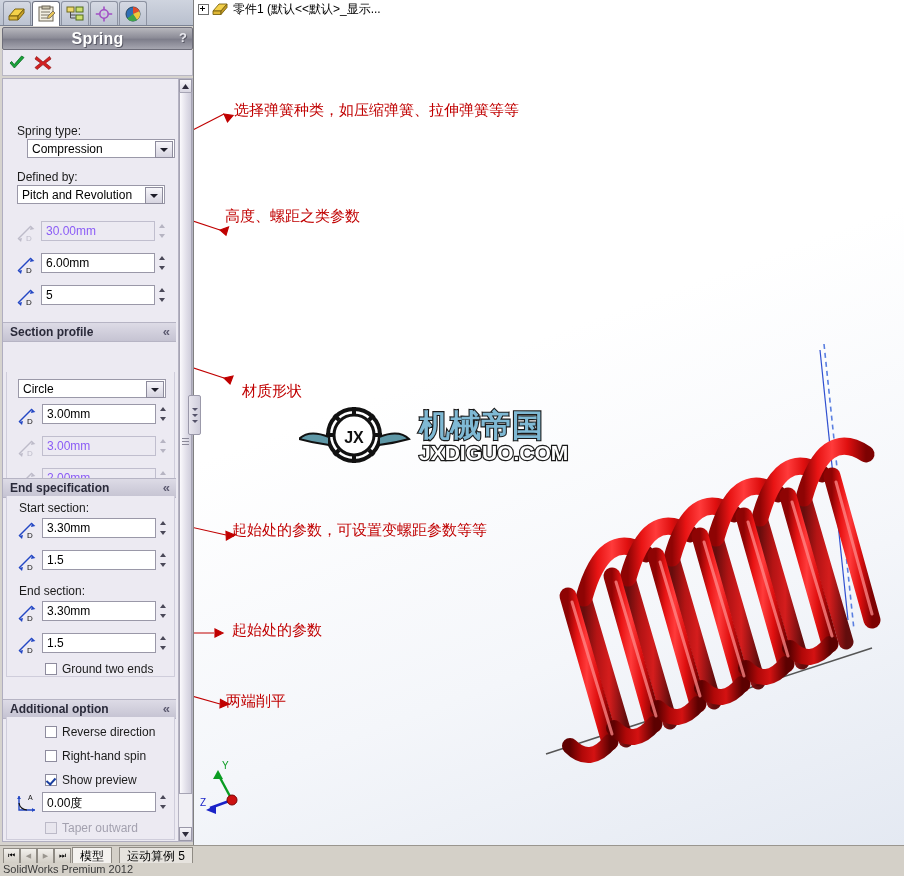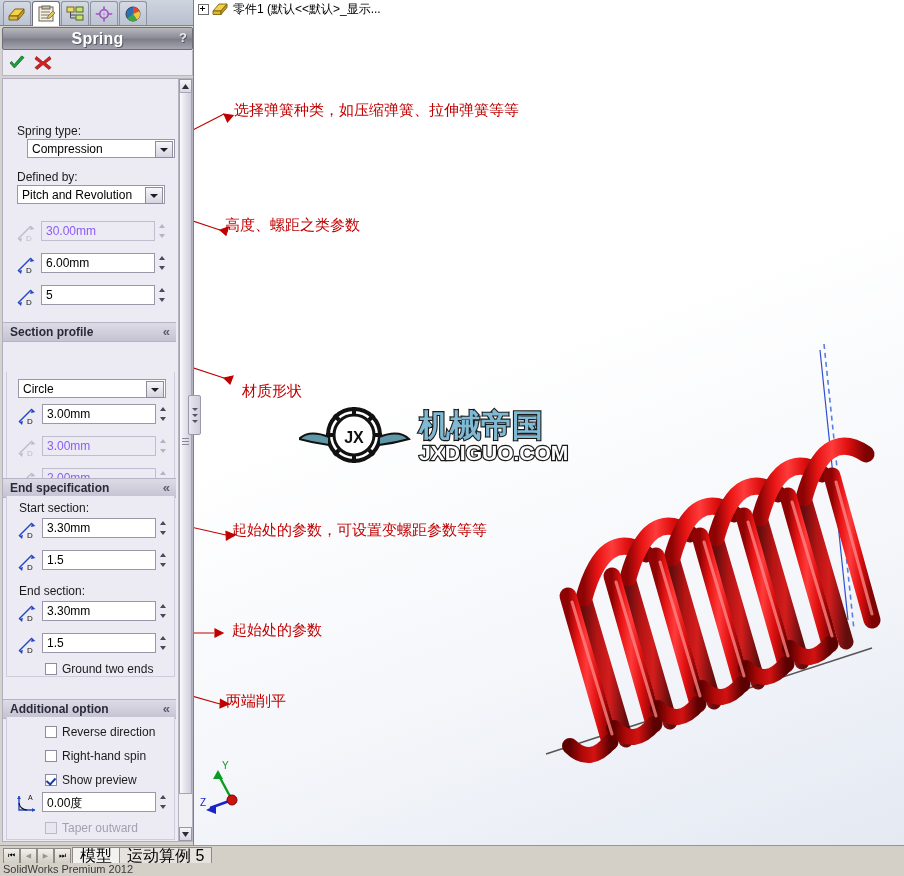--- a/index.html
+++ b/index.html
@@ -122,21 +122,21 @@
   .cb.dis .cl{color:#a3a1af;}
 
   
   #tabstrip{position:absolute;left:0;top:845px;width:904px;height:18px;
     background:#d4d0c8;border-top:1px solid #9a968f;}
   .navbtn{position:absolute;top:2px;width:15px;height:14px;
     background:linear-gradient(#f2f0ec,#d2cec6);border:1px solid #8f8b84;
     display:flex;align-items:center;justify-content:center;}
   .doctab{position:absolute;top:1px;height:16px;background:#efedea;
     border:1px solid #8f8b84;border-bottom:none;
-    display:flex;align-items:center;padding:0 7px;font-size:16px;color:#000;}
+    display:flex;align-items:center;padding:0 7px;font-size:12px;color:#000;}
   #status{position:absolute;left:0;top:863px;width:904px;height:13px;
     background:#d4d0c8;color:#3a3a3a;font-size:11px;
     padding-left:3px;overflow:hidden;line-height:13px;}
 
   
   #viewport{position:absolute;left:194px;top:0;width:710px;height:845px;
     background:linear-gradient(160deg,#ffffff 0%,#ffffff 42%,#f4f6fa 72%,#e4e9f2 100%);
     overflow:hidden;}
   #tree-row{position:absolute;left:4px;top:1px;height:17px;display:flex;
     align-items:center;gap:3px;}
@@ -530,21 +530,21 @@
 
         <line x1="20" y1="633" x2="-65" y2="633"></line>
         <path d="M20 633 l-8 -4 l0 8z" transform="translate(9,0)"></path>
 
         <line x1="26" y1="704" x2="-60" y2="680"></line>
         <path d="M26 704 l-8.5 -4.5 l-.5 8.4z" transform="translate(9,0)"></path>
       </g>
     </svg>
 
     <div class="anno" style="left:40px;top:101px;">选择弹簧种类，如压缩弹簧、拉伸弹簧等等</div>
-    <div class="anno" style="left:31px;top:216px;text-align:center;">高度、螺距之类参数</div>
+    <div class="anno" style="left:31px;top:207px;text-align:center;">高度、螺距之类参数</div>
     <div class="anno" style="left:48px;top:382px;">材质形状</div>
     <div class="anno" style="left:38px;top:521px;">起始处的参数，可设置变螺距参数等等</div>
     <div class="anno" style="left:38px;top:621px;">起始处的参数</div>
     <div class="anno" style="left:32px;top:692px;">两端削平</div>
 
     <div id="springwrap">
       <svg width="380" height="450" viewBox="0 0 380 450">
         <defs>
           <linearGradient id="wireg" x1="0" y1="0" x2="1" y2="0">
             <stop offset="0%" stop-color="#8e0404"></stop>

